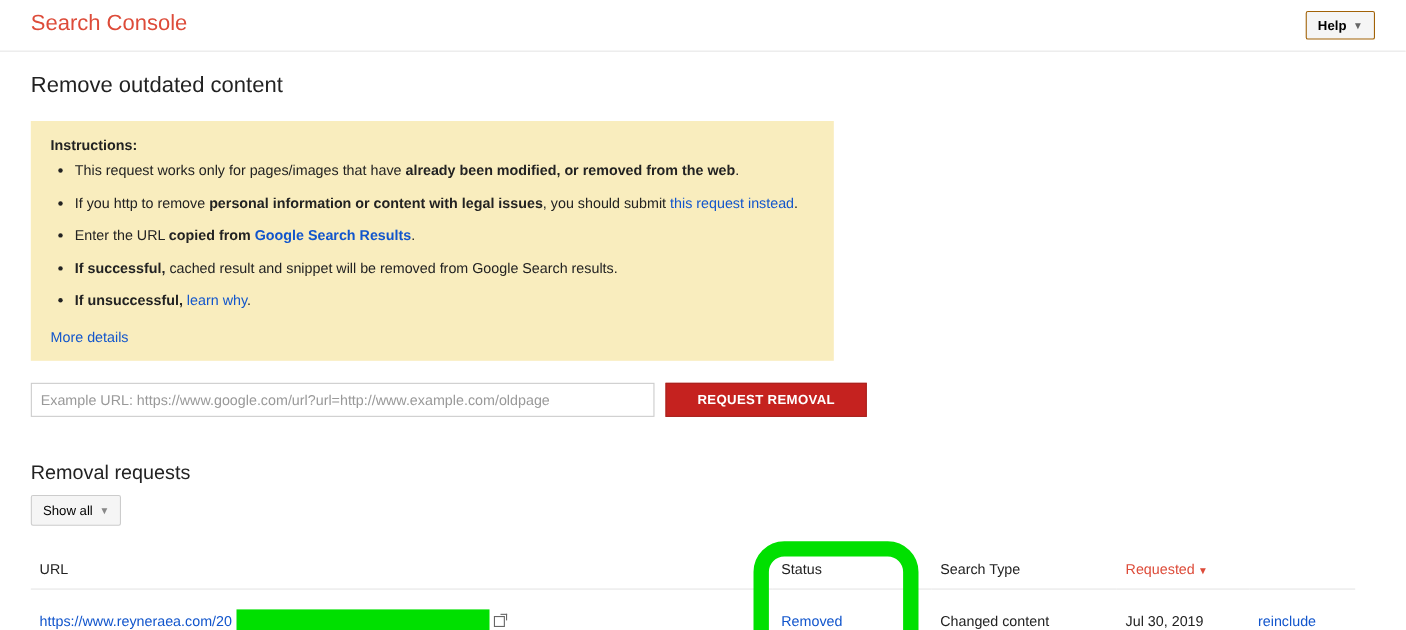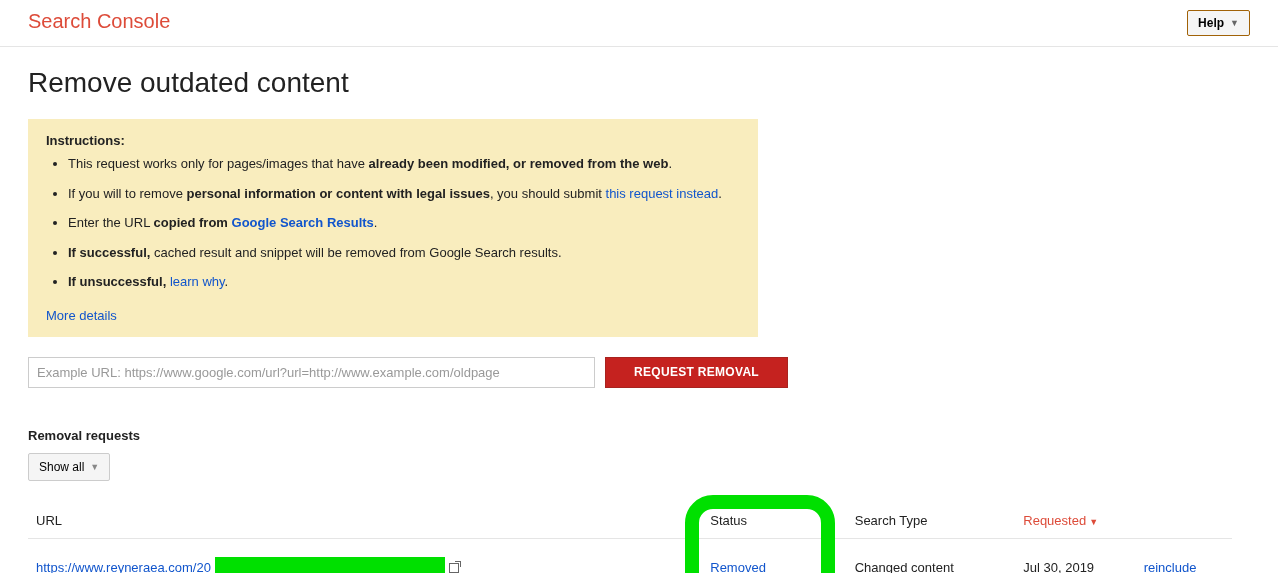--- a/index.html
+++ b/index.html
@@ -4,36 +4,36 @@
   <style>
     * { margin: 0; padding: 0; box-sizing: border-box; }
     body { font-family: Arial, sans-serif; font-size: 13px; color: #222; background: #fff; }
     
     .top-bar { border-bottom: 1px solid #e5e5e5; padding: 10px 28px; display: flex; justify-content: space-between; align-items: flex-start; }
     .brand { color: #dd4b39; font-size: 20px; }
     .help-btn { background: #f5f5f5; border: 1px solid #a16207; padding: 5px 10px; font-size: 12px; font-weight: bold; cursor: pointer; display: flex; align-items: center; gap: 6px; border-radius: 2px; }
     .help-btn .arrow { font-size: 9px; color: #666; }
     
     .content { padding: 20px 28px; max-width: 1260px; }
-    .page-title { font-size: 28px; font-weight: normal; margin-bottom: 20px; }
+    .page-title { font-size: 20px; font-weight: normal; margin-bottom: 20px; }
     
     .instructions-box { background: #f9edbe; padding: 14px 18px; margin-bottom: 20px; max-width: 730px; }
     .instructions-title { font-weight: bold; font-size: 13px; margin-bottom: 6px; }
     .instructions-box ul { list-style: disc; padding-left: 22px; }
     .instructions-box li { margin-bottom: 10px; line-height: 1.5; font-size: 13px; }
     .instructions-box b { font-weight: bold; }
     .instructions-box a { color: #1155cc; text-decoration: none; }
     .more-details { color: #1155cc; text-decoration: none; font-size: 13px; display: inline-block; margin-top: 6px; }
     
     .url-row { display: flex; gap: 10px; margin-bottom: 40px; max-width: 760px; }
     .url-input { flex: 1; border: 1px solid #ccc; padding: 7px 8px; font-size: 13px; color: #555; }
     .url-input::placeholder { color: #999; }
     .request-btn { background: #c5221f; color: #fff; border: 1px solid #a8231f; padding: 7px 28px; font-size: 12px; font-weight: bold; cursor: pointer; letter-spacing: 0.3px; }
     
-    .section-title { font-weight: bold; font-size: 13px; margin-bottom: 10px; }
+    .section-title { font-weight: normal; font-size: 18px; margin-bottom: 10px; }
     .filter-btn { background: #f5f5f5; border: 1px solid #ccc; padding: 6px 10px; font-size: 12px; cursor: pointer; display: inline-flex; align-items: center; gap: 6px; margin-bottom: 22px; border-radius: 2px; }
     .filter-btn .arrow { font-size: 9px; color: #888; }
     
     .requests-table { width: 100%; border-collapse: collapse; }
     .requests-table th { text-align: left; font-weight: normal; font-size: 13px; padding: 10px 8px; border-bottom: 1px solid #e5e5e5; }
     .requests-table th.requested-col { color: #dd4b39; cursor: pointer; }
     .requested-arrow { font-size: 9px; margin-left: 3px; }
     .requests-table td { padding: 18px 8px; font-size: 13px; border-bottom: 1px solid #e5e5e5; vertical-align: middle; }
     .requests-table td a { color: #1155cc; text-decoration: none; }
     
@@ -69,21 +69,21 @@
 <div class="content">
   <h1 class="page-title">Remove outdated content</h1>
 
   <div class="instructions-box">
     <div class="instructions-title">Instructions:</div>
     <ul>
       <li>
         <span>This request works only for pages/images that have </span><b>already been modified, or removed from the web</b><span>.</span>
       </li>
       <li>
-        <span>If you will to remove </span><b>personal information or content with legal issues</b><span>, you should submit </span><a href="#">this request instead</a><span>.</span>
+        <span>If you http to remove </span><b>personal information or content with legal issues</b><span>, you should submit </span><a href="#">this request instead</a><span>.</span>
       </li>
       <li>
         <span>Enter the URL </span><b><span>copied from </span><a href="#">Google Search Results</a></b><span>.</span>
       </li>
       <li>
         <b>If successful,</b><span> cached result and snippet will be removed from Google Search results.</span>
       </li>
       <li>
         <b>If unsuccessful,</b><span> </span><a href="#">learn why</a><span>.</span>
       </li>

